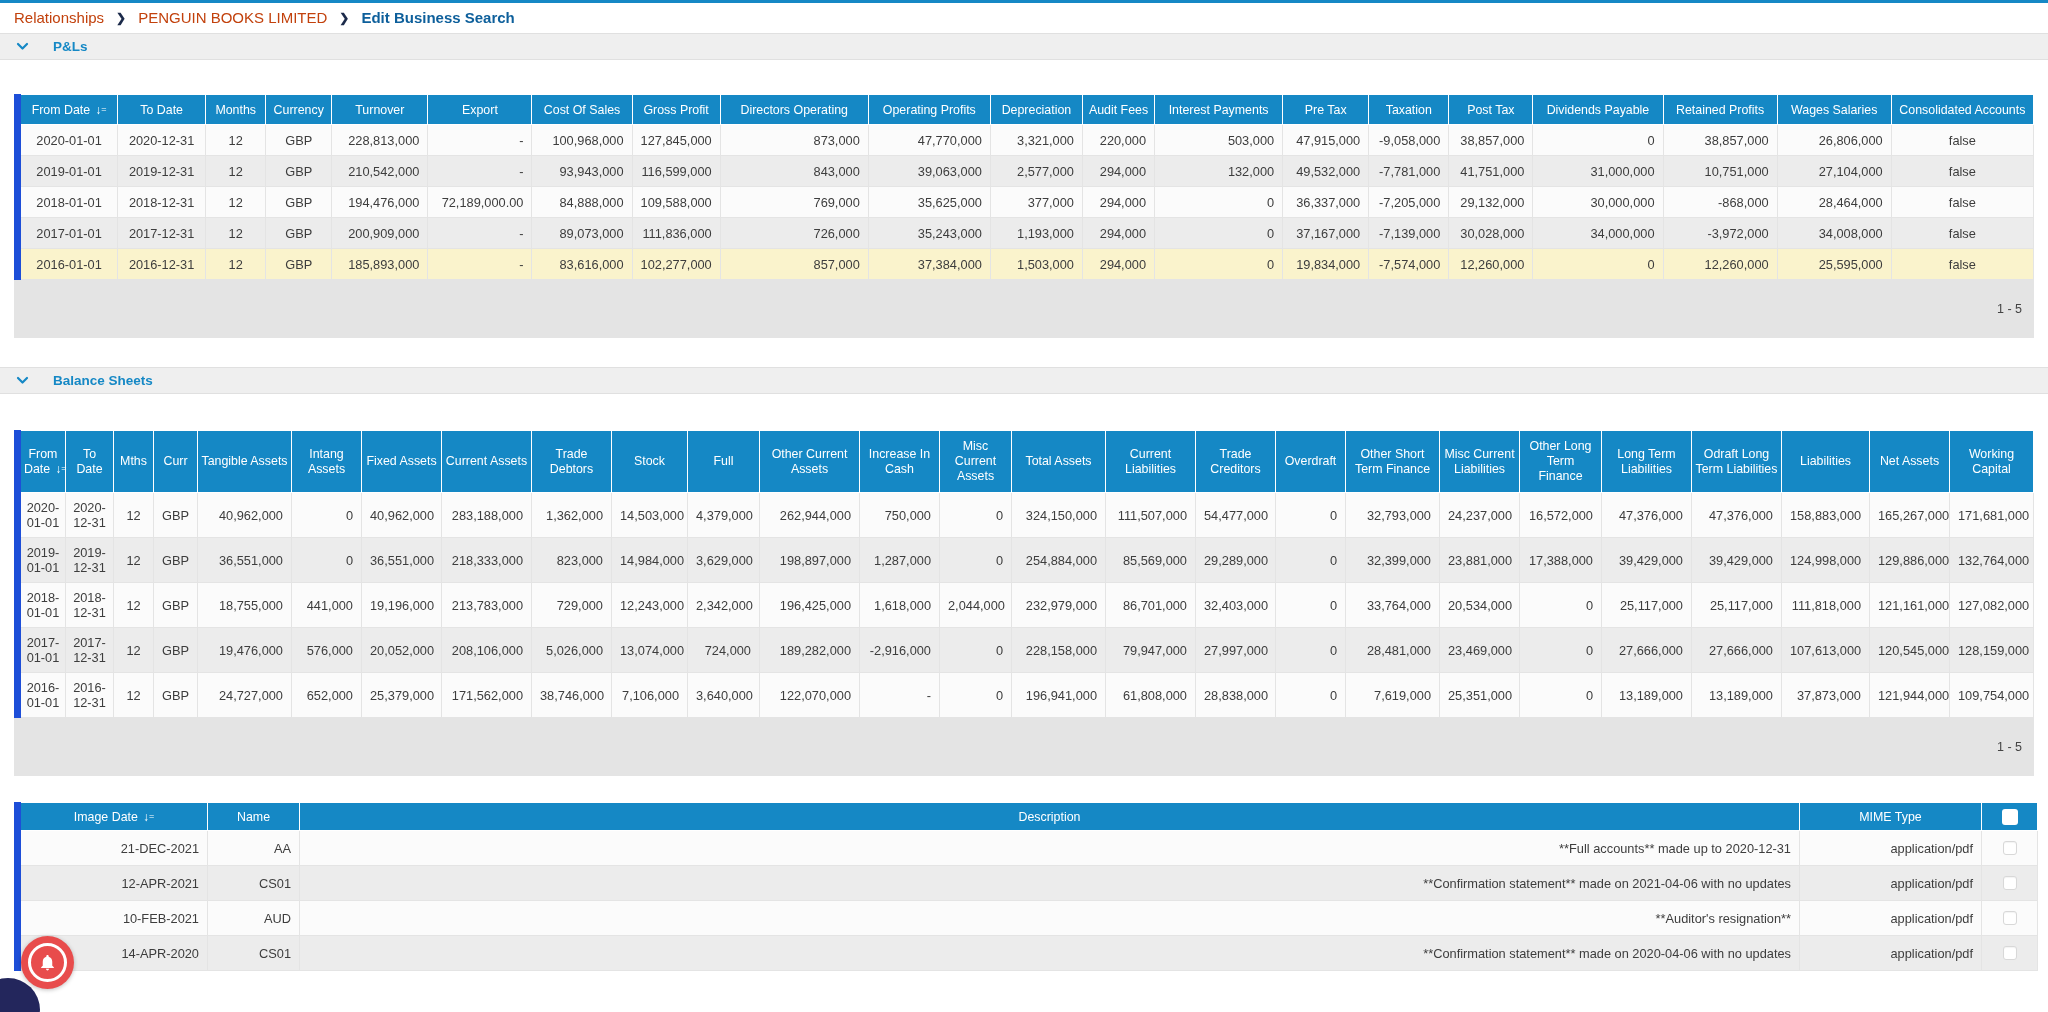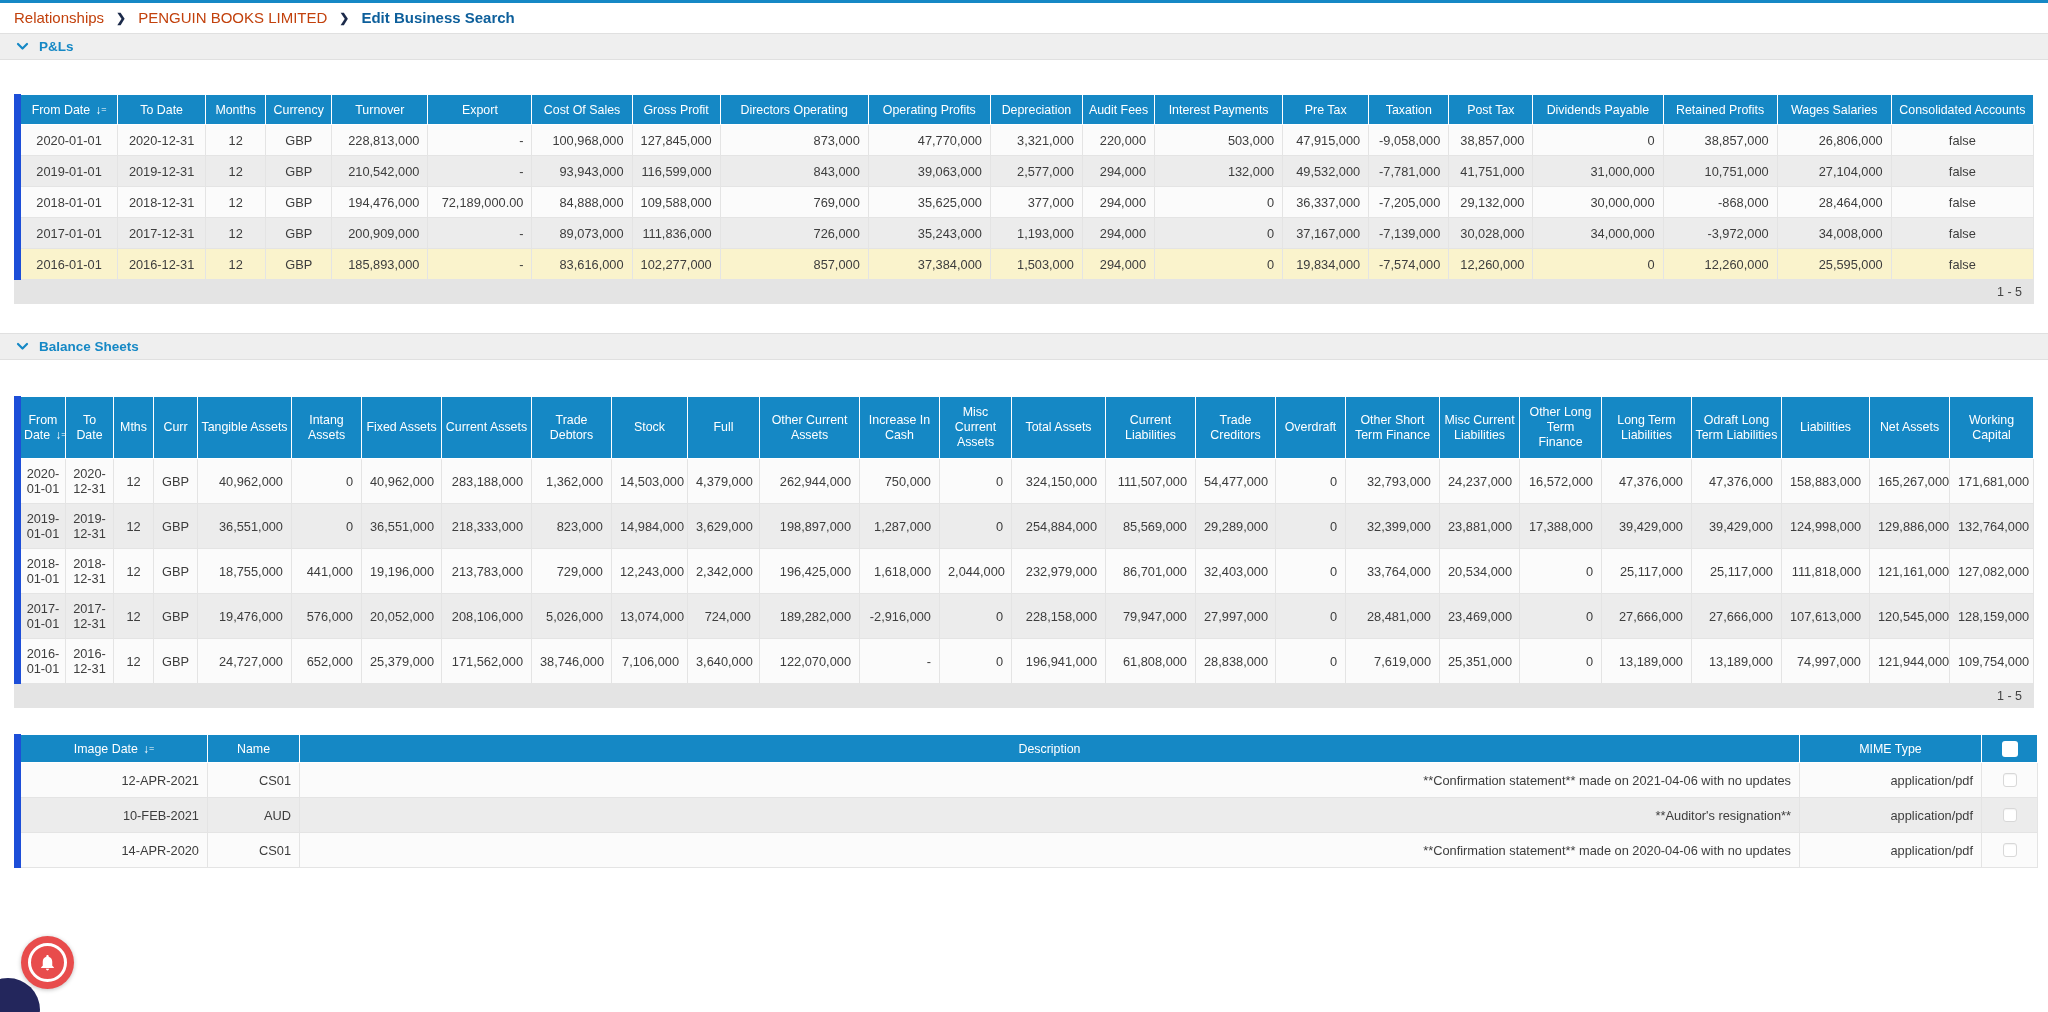--- a/index.html
+++ b/index.html
@@ -8,21 +8,21 @@
   .top-line { height: 3px; background: #1588c5; }
 
   
   .breadcrumb { display: flex; align-items: center; gap: 12px; padding: 6px 14px 7px; font-size: 15px; }
   .bc-link { color: #c2410c; text-decoration: none; cursor: pointer; }
   .bc-sep { color: #1b2a4a; font-size: 12px; font-weight: bold; }
   .bc-current { color: #0d5f9b; font-weight: bold; }
 
   
   .sec-bar { background: #efefef; border-top: 1px solid #e0e0e0; border-bottom: 1px solid #e0e0e0;
-    padding: 5px 16px; display: flex; align-items: center; gap: 10px; cursor: pointer; }
+    padding: 5px 16px; display: flex; align-items: center; gap: 24px; cursor: pointer; }
   .sec-title { color: #1588c5; font-weight: bold; font-size: 13.5px; }
   .sec-chevron { display: inline-flex; }
 
   .tbl-wrap { margin: 34px 14px 0; }
   .tbl-wrap.bs { margin-top: 36px; }
   .tbl-wrap.docs { margin-top: 24px; }
 
   table.data-table { width: 100%; border-collapse: collapse; table-layout: fixed; border-left: 7px solid #1d4ed8; }
   table.data-table th { background: #1588c5; color: #ffffff; font-weight: 400; font-size: 12.4px;
     border: 1px solid #ffffff; padding: 4px 3px; text-align: center; vertical-align: middle; }
@@ -65,21 +65,21 @@
   
   .tbl-docs th { height: 28px; }
   .tbl-docs td { height: 35px; text-align: center; }
   .tbl-docs th:nth-child(1){width:190px}.tbl-docs th:nth-child(2){width:92px}.tbl-docs th:nth-child(3){width:1500px}
   .tbl-docs th:nth-child(4){width:182px}.tbl-docs th:nth-child(5){width:56px}
 
   .cb { width: 14px; height: 14px; background: #ffffff; border: 1px solid #d8d8d8; border-radius: 3px;
     margin: 0 auto; box-shadow: inset 0 1px 1px rgba(0,0,0,0.05); cursor: pointer; }
   .cb-head { width: 16px; height: 16px; border: none; box-shadow: none; }
 
-  .tbl-footer { background: #e4e4e4; text-align: right; padding: 5px 12px; font-size: 12.5px; color: #444444; }
+  .tbl-footer { background: #e4e4e4; text-align: right; padding: 22px 12px; font-size: 12.5px; color: #444444; }
 
   .sec.bs-sec { margin-top: 29px; }
   .sec.docs-sec { margin-top: 26px; }
 
   
   .fab-navy { position: fixed; left: -24px; bottom: -30px; width: 64px; height: 64px;
     border-radius: 50%; background: #23265c; z-index: 9; cursor: pointer; }
   .fab-bell { position: fixed; left: 21px; top: 936px; width: 53px; height: 53px; border-radius: 50%;
     background: #e84c4c; z-index: 10; display: flex; align-items: center; justify-content: center;
     cursor: pointer; box-shadow: 0 1px 4px rgba(0,0,0,0.25); }
@@ -422,21 +422,21 @@
             <td>0</td>
             <td>196,941,000</td>
             <td>61,808,000</td>
             <td>28,838,000</td>
             <td>0</td>
             <td>7,619,000</td>
             <td>25,351,000</td>
             <td>0</td>
             <td>13,189,000</td>
             <td>13,189,000</td>
-            <td>74,997,000</td>
+            <td>37,873,000</td>
             <td>121,944,000</td>
             <td>109,754,000</td>
           </tr>
         </tbody>
       </table>
     <div class="tbl-footer"><span>1 - 5</span></div>
   </div>
 </section>
 
 <section class="sec docs-sec">
@@ -447,20 +447,29 @@
             <th><span>Image Date</span><span class="sort-ic">↓<i>=</i></span></th>
             <th><span>Name</span></th>
             <th><span>Description</span></th>
             <th><span>MIME Type</span></th>
             <th>
               <div class="cb cb-head"></div>
             </th>
           </tr>
         </thead>
         <tbody>
+          <tr>
+            <td>21-DEC-2021</td>
+            <td>AA</td>
+            <td>**Full accounts** made up to 2020-12-31</td>
+            <td>application/pdf</td>
+            <td>
+              <div class="cb"></div>
+            </td>
+          </tr>
           <tr>
             <td>12-APR-2021</td>
             <td>CS01</td>
             <td>**Confirmation statement** made on 2021-04-06 with no updates</td>
             <td>application/pdf</td>
             <td>
               <div class="cb"></div>
             </td>
           </tr>
           <tr>

